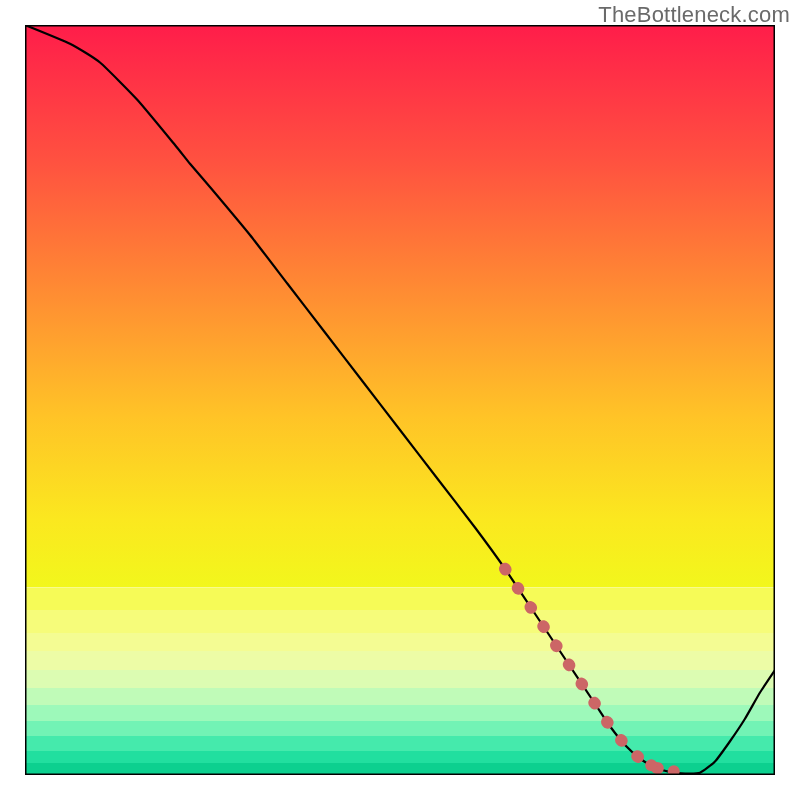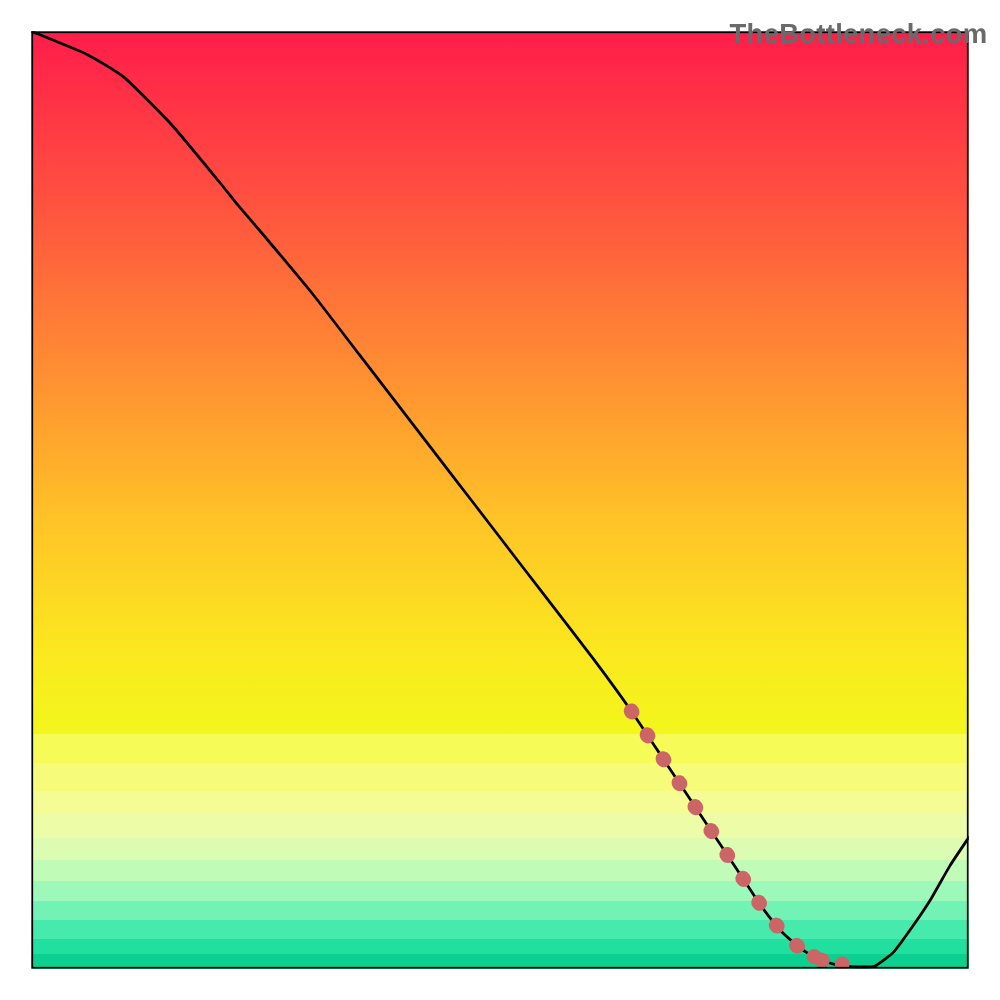--- a/index.html
+++ b/index.html
@@ -15,24 +15,23 @@
     position: relative;
     width: 800px;
     height: 800px;
   }
   .watermark {
     position: absolute;
     top: 2px;
     right: 10px;
     color: #6a6a6a;
     font-size: 22px;
-    font-weight: 700;
+    font-weight: 400;
     letter-spacing: 0.2px;
     z-index: 20;
-    margin-top: 12px;
   }
   svg.plot {
     position: absolute;
     top: 25px;
     left: 25px;
     width: 750px;
     height: 750px;
   }
   
   .band {

